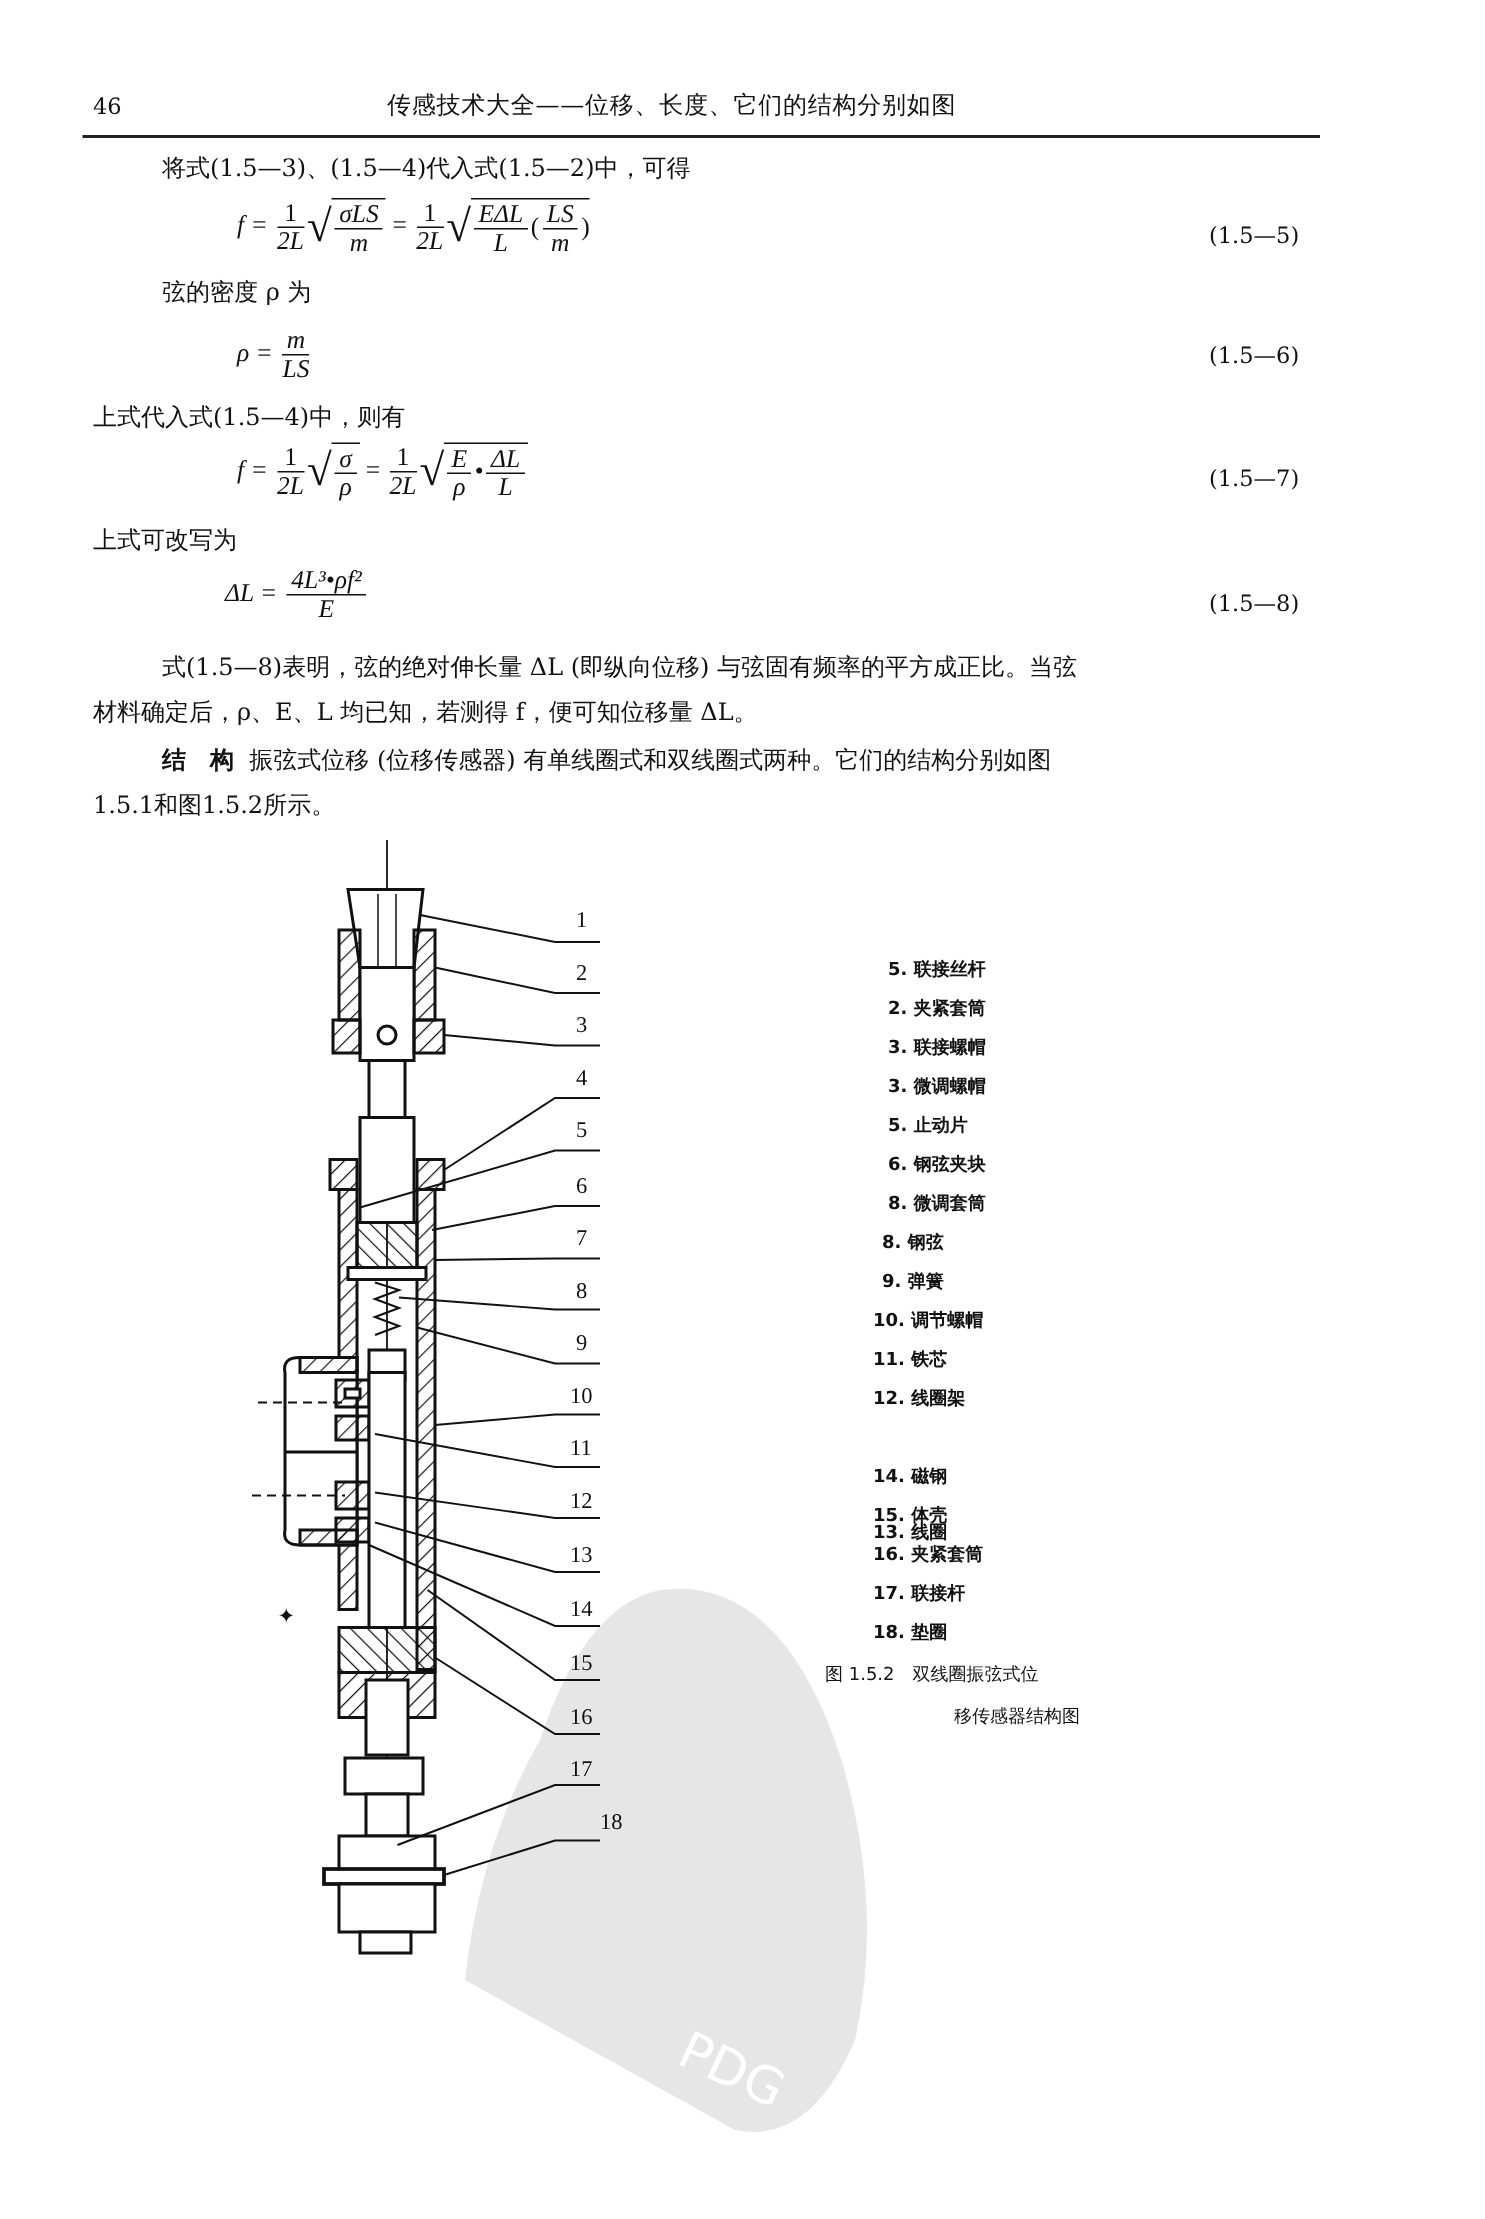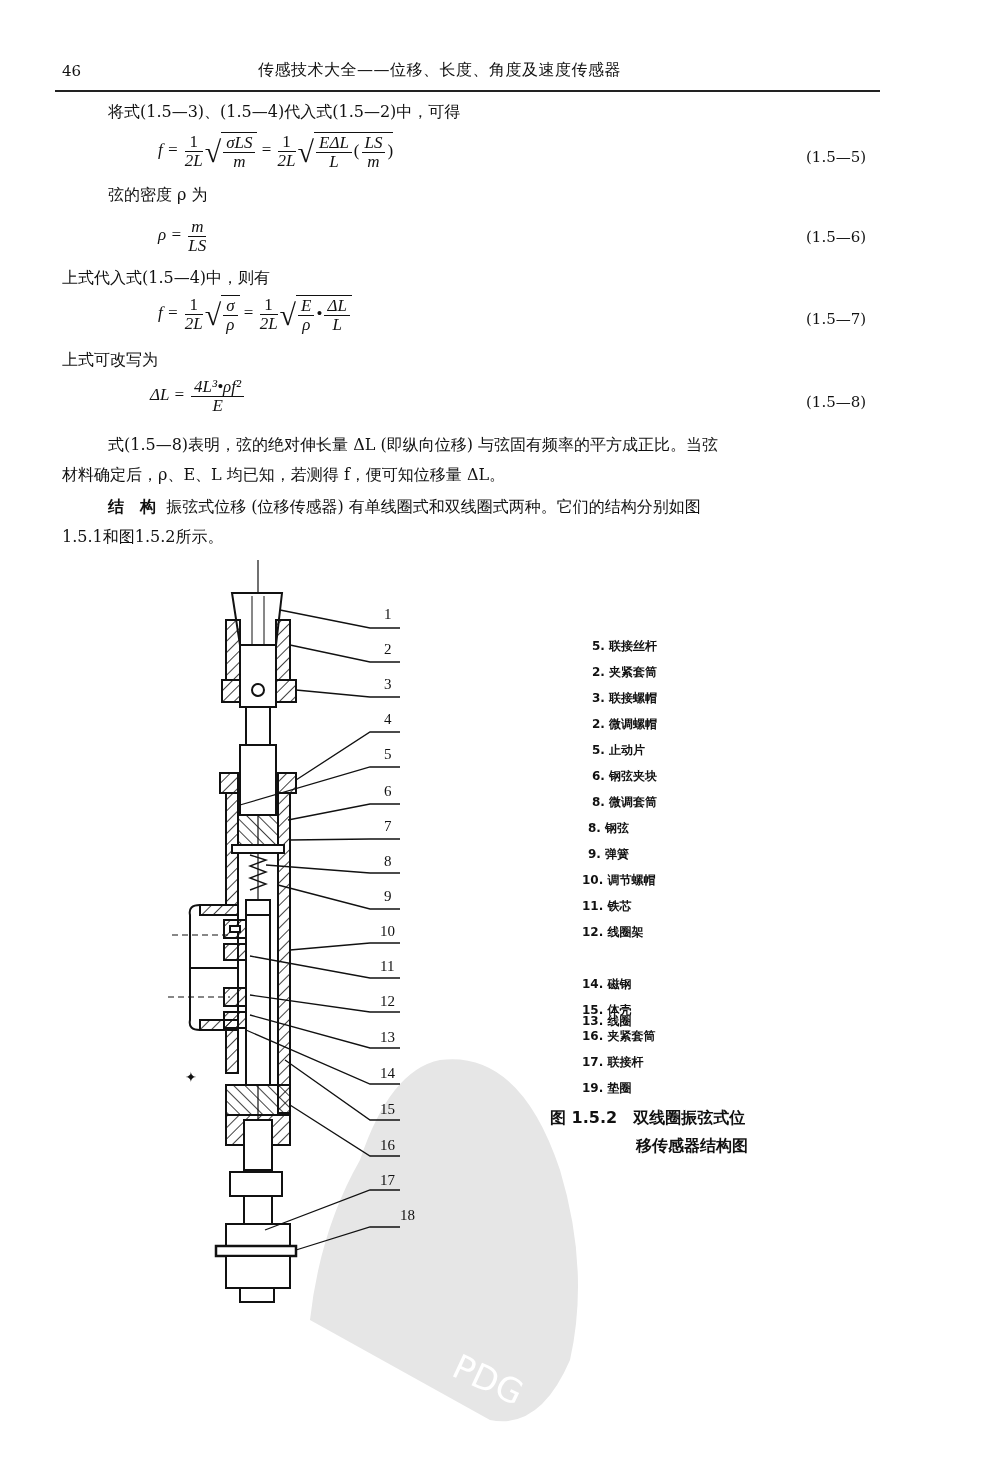--- a/index.html
+++ b/index.html
@@ -15,28 +15,28 @@
   .frac{display:inline-block;vertical-align:middle;text-align:center;margin:0 2px;}
   .frac .n{display:block;border-bottom:1px solid #111;padding:0 3px;line-height:18px;}
   .frac .d{display:block;line-height:18px;}
   .sqrt{display:inline-block;vertical-align:middle;}
   .sqrt .rad{font-size:30px;font-style:normal;vertical-align:middle;}
   .sqrt .body{display:inline-block;border-top:1px solid #111;vertical-align:middle;padding-top:1px;}
   .up{font-style:normal;}
   .para{font-size:16px;line-height:30px;}
   .bold{font-weight:bold;}
   .legend-item{font-size:12px;font-weight:bold;white-space:nowrap;font-family:"DejaVu Sans","Liberation Sans",sans-serif;}
-  .caption{font-size:16px;font-weight:bold;white-space:nowrap;font-family:"DejaVu Sans","Liberation Sans",sans-serif;}
+  .caption{font-size:12px;font-weight:normal;white-space:nowrap;font-family:"DejaVu Sans","Liberation Sans",sans-serif;}
   .callout-num{font-size:15px;font-family:"Liberation Serif","DejaVu Serif",serif;}
 </style>
 </head>
 <body>
 
 <div class="abs hdr-num">46</div>
-<div class="abs hdr-title">传感技术大全——位移、长度、角度及速度传感器</div>
+<div class="abs hdr-title">传感技术大全——位移、长度、它们的结构分别如图</div>
 <div class="abs hdr-rule"></div>
 
 <div class="abs txt" style="left:108px;top:102px;">将式(1.5—3)、(1.5—4)代入式(1.5—2)中，可得</div>
 
 <div class="abs eq" style="left:158px;top:132px;">
   <span>f =</span>
   <span class="frac up"><span class="n">1</span><span class="d" style="font-style:italic">2L</span></span><span class="sqrt"><span class="rad">√</span><span class="body"><span class="frac"><span class="n">σLS</span><span class="d">m</span></span></span></span>
   <span class="up">=</span>
   <span class="frac up"><span class="n">1</span><span class="d" style="font-style:italic">2L</span></span><span class="sqrt"><span class="rad">√</span><span class="body"><span class="frac"><span class="n">EΔL</span><span class="d">L</span></span><span class="up">(</span><span class="frac"><span class="n">LS</span><span class="d">m</span></span><span class="up">)</span></span></span>
 </div>
@@ -187,30 +187,30 @@
 <div class="abs callout-num" style="left:380px;top:1029px;">13</div>
 <div class="abs callout-num" style="left:380px;top:1065px;">14</div>
 <div class="abs callout-num" style="left:380px;top:1101px;">15</div>
 <div class="abs callout-num" style="left:380px;top:1137px;">16</div>
 <div class="abs callout-num" style="left:380px;top:1172px;">17</div>
 <div class="abs callout-num" style="left:380px;top:1207px;margin-left:20px;">18</div>
 
 <div class="abs legend-item" style="left:592px;top:638px;">5. 联接丝杆</div>
 <div class="abs legend-item" style="left:592px;top:664px;">2. 夹紧套筒</div>
 <div class="abs legend-item" style="left:592px;top:690px;">3. 联接螺帽</div>
-<div class="abs legend-item" style="left:592px;top:716px;">2. 微调螺帽</div>
+<div class="abs legend-item" style="left:592px;top:716px;">3. 微调螺帽</div>
 <div class="abs legend-item" style="left:592px;top:742px;">5. 止动片</div>
 <div class="abs legend-item" style="left:592px;top:768px;">6. 钢弦夹块</div>
 <div class="abs legend-item" style="left:592px;top:794px;">8. 微调套筒</div>
 <div class="abs legend-item" style="left:588px;top:820px;">8. 钢弦</div>
 <div class="abs legend-item" style="left:588px;top:846px;">9. 弹簧</div>
 <div class="abs legend-item" style="left:582px;top:872px;">10. 调节螺帽</div>
 <div class="abs legend-item" style="left:582px;top:898px;">11. 铁芯</div>
 <div class="abs legend-item" style="left:582px;top:924px;">12. 线圈架</div>
 <div class="abs legend-item" style="left:582px;top:988px;margin-top:25px;">13. 线圈</div>
 <div class="abs legend-item" style="left:582px;top:976px;">14. 磁钢</div>
 <div class="abs legend-item" style="left:582px;top:1002px;">15. 体壳</div>
 <div class="abs legend-item" style="left:582px;top:1028px;">16. 夹紧套筒</div>
 <div class="abs legend-item" style="left:582px;top:1054px;">17. 联接杆</div>
-<div class="abs legend-item" style="left:582px;top:1080px;">19. 垫圈</div>
+<div class="abs legend-item" style="left:582px;top:1080px;">18. 垫圈</div>
 
 <div class="abs caption" style="left:550px;top:1108px;">图 1.5.2　双线圈振弦式位</div>
 <div class="abs caption" style="left:636px;top:1136px;">移传感器结构图</div>
 
 </body></html>

